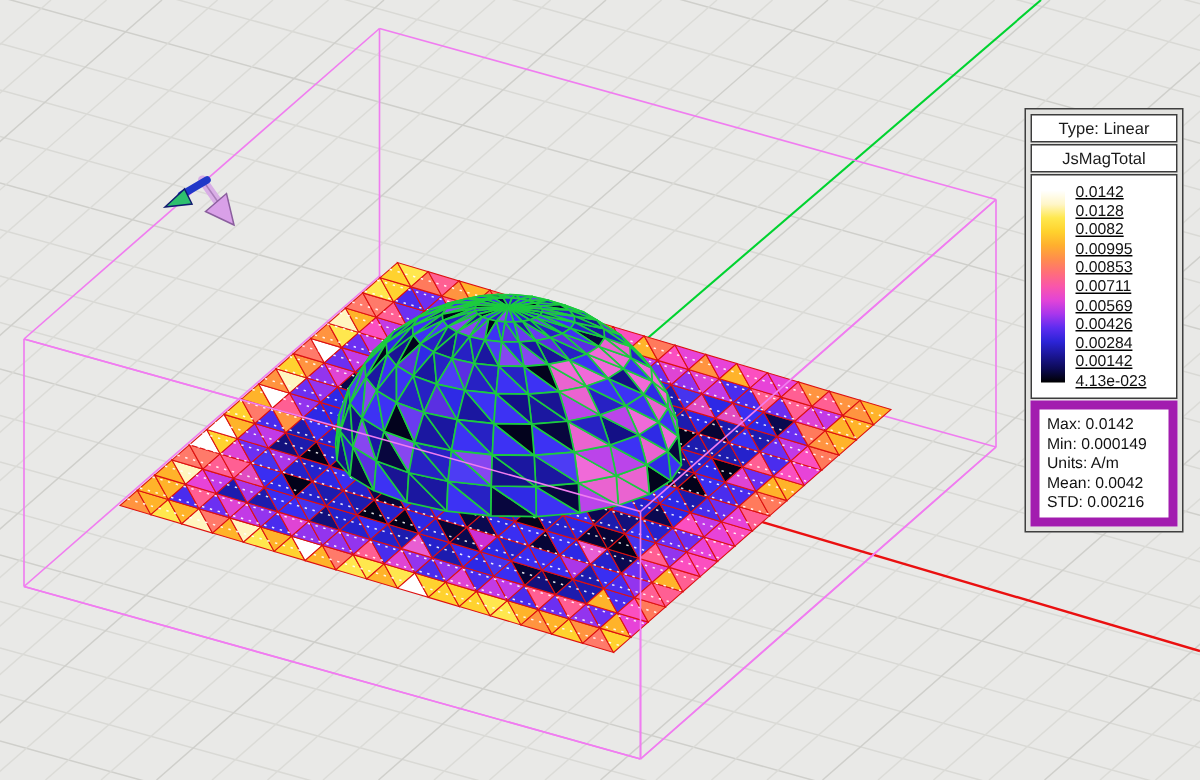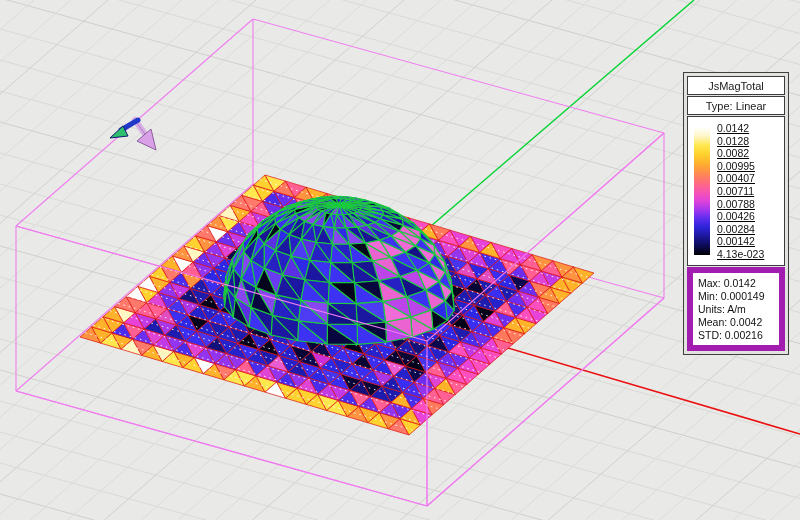--- a/index.html
+++ b/index.html
@@ -1045,32 +1045,32 @@
       <g>
         <line x1="135" y1="120" x2="147" y2="137" stroke="#d9aee6" stroke-width="6" stroke-linecap="round"></line>
         <line x1="135" y1="120" x2="147" y2="137" stroke="#8b5f9e" stroke-width="1" opacity="0.6"></line>
         <polygon points="156,150 137,141 151,129" fill="#d9a0e8" stroke="#8b5f9e" stroke-width="1"></polygon>
         <line x1="138" y1="120" x2="121" y2="130" stroke="#2038c8" stroke-width="5" stroke-linecap="round"></line>
         <polygon points="110,138 123,126 128,136" fill="#2ec06e" stroke="#101a70" stroke-width="1"></polygon>
       </g>
     </svg>
 
   <div class="legend">
+    <div class="lrow">Type: Linear</div>
     <div class="lrow">JsMagTotal</div>
-    <div class="lrow">Type: Linear</div>
     <div class="lscale">
       <div class="gradbar" id="gradbar" style="background: linear-gradient(rgb(255, 255, 255), rgb(255, 246, 200), rgb(255, 232, 78), rgb(255, 210, 45), rgb(255, 175, 46), rgb(255, 141, 77), rgb(255, 110, 121), rgb(249, 86, 171), rgb(226, 68, 215), rgb(169, 54, 236), rgb(94, 45, 240), rgb(44, 36, 216), rgb(27, 22, 151), rgb(12, 10, 84), rgb(0, 0, 0));"></div>
       <div class="ticks" id="ticks">
           <div class="tick">0.0142</div>
           <div class="tick">0.0128</div>
           <div class="tick">0.0082</div>
           <div class="tick">0.00995</div>
-          <div class="tick">0.00407</div>
+          <div class="tick">0.00853</div>
           <div class="tick">0.00711</div>
-          <div class="tick">0.00788</div>
+          <div class="tick">0.00569</div>
           <div class="tick">0.00426</div>
           <div class="tick">0.00284</div>
           <div class="tick">0.00142</div>
           <div class="tick">4.13e-023</div>
         </div>
     </div>
     <div class="lstats" id="stats">
         <div class="stat">Max: 0.0142</div>
         <div class="stat">Min: 0.000149</div>
         <div class="stat">Units: A/m</div>

